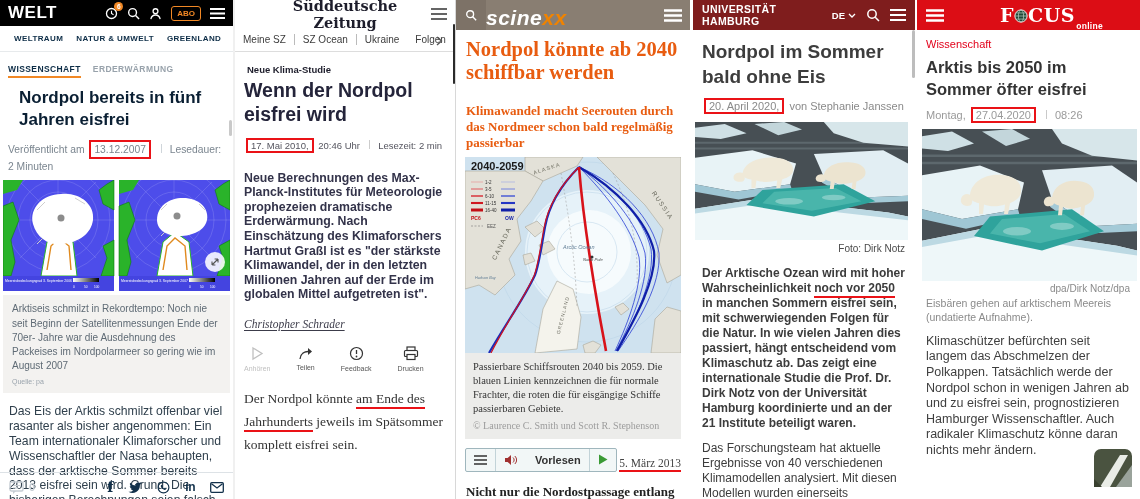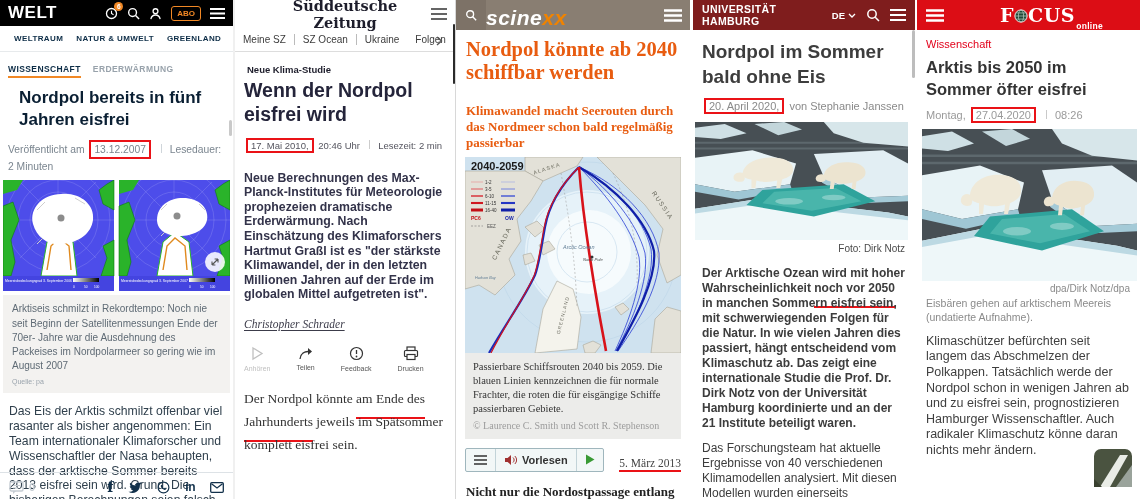--- a/index.html
+++ b/index.html
@@ -2,21 +2,21 @@
 <html lang="de"><head>
 <meta charset="utf-8">
 <style>
   * { box-sizing: border-box; margin: 0; padding: 0; }
   html,body { width:1140px; height:499px; }
   body { display:flex; background:#fff; font-family:"Liberation Sans", sans-serif; overflow:hidden; }
   .col { position:relative; height:499px; overflow:hidden; background:#fff; }
 
   
   .redbox { display:inline-block; border:2px solid #ea1217; padding:0 3px; margin:0 2px; }
-  .redline { border-bottom:2px solid #ea1217; padding-bottom:11px; }
+  .redline { border-bottom:2px solid #ea1217; padding-bottom:1px; }
 
   
   .col1 { width:233px; }
   .w-header { background:#000000; height:26px; display:flex; align-items:center; padding:0 8px; gap:9px; }
   .w-logo { color:#fff; font-weight:800; font-size:17px; letter-spacing:.5px; }
   .w-spacer { flex:1; }
   .w-hicon { position:relative; display:flex; align-items:center; }
   .w-badge { position:absolute; top:-5px; right:-5px; background:#f18825; color:#fff; font-size:6.5px; font-weight:700;
              width:9px; height:9px; border-radius:50%; display:flex; align-items:center; justify-content:center; }
   .w-abo { border:1.5px solid #f18825; color:#f18825; font-size:8px; font-weight:700; padding:2px 5px; border-radius:3px; }
@@ -74,21 +74,21 @@
   .sx-h1 { margin:8px 10px 0; font-family:"Liberation Serif", serif; font-weight:700; font-size:20.5px;
            color:#e85c10; line-height:1.12; }
   .sx-sub { margin:19px 10px 0; font-family:"Liberation Serif", serif; font-weight:700; font-size:13px;
             color:#e85c10; line-height:1.22; }
   .sx-map { margin:7px 0 0 9px; display:block; }
   .sx-capblock { margin:0 9px 0; background:#ececea; padding:7px 8px 8px; width:216px; }
   .sx-cap { font-family:"Liberation Serif", serif; font-size:10.5px; color:#333; line-height:1.32; }
   .sx-credit { font-family:"Liberation Serif", serif; font-size:10px; color:#9c9c9c; margin-top:4px; }
   .sx-toolbar { margin:9px 9px 0; display:flex; align-items:flex-end; }
   .sx-toolbox { display:flex; border:1px solid #9fb6bd; background:#f2f7f7; border-radius:2px; }
-  .sx-tool { padding:5px 8px; display:flex; align-items:center; gap:5px; border-left:1px solid #c2d3d8; }
+  .sx-tool { padding:5px 8px; display:flex; align-items:center; gap:18px; border-left:1px solid #c2d3d8; }
   .sx-tool:first-child { border-left:none; }
   .sx-vorlesen { font-size:11px; font-weight:700; color:#333; }
   .sx-date { margin-left:auto; font-family:"Liberation Serif", serif; font-size:11.5px; color:#444;
              border-bottom:2px solid #ea1217; padding-bottom:1px; }
   .sx-body { margin:10px 10px 0; font-family:"Liberation Serif", serif; font-weight:700; font-size:13px;
              color:#222; line-height:1.5; }
 
   
   .col4 { width:225px; border-left:3px solid #fff; }
   .uh-header { background:#7f1d1d; height:30px; display:flex; align-items:center; padding:0 9px; gap:10px; }

